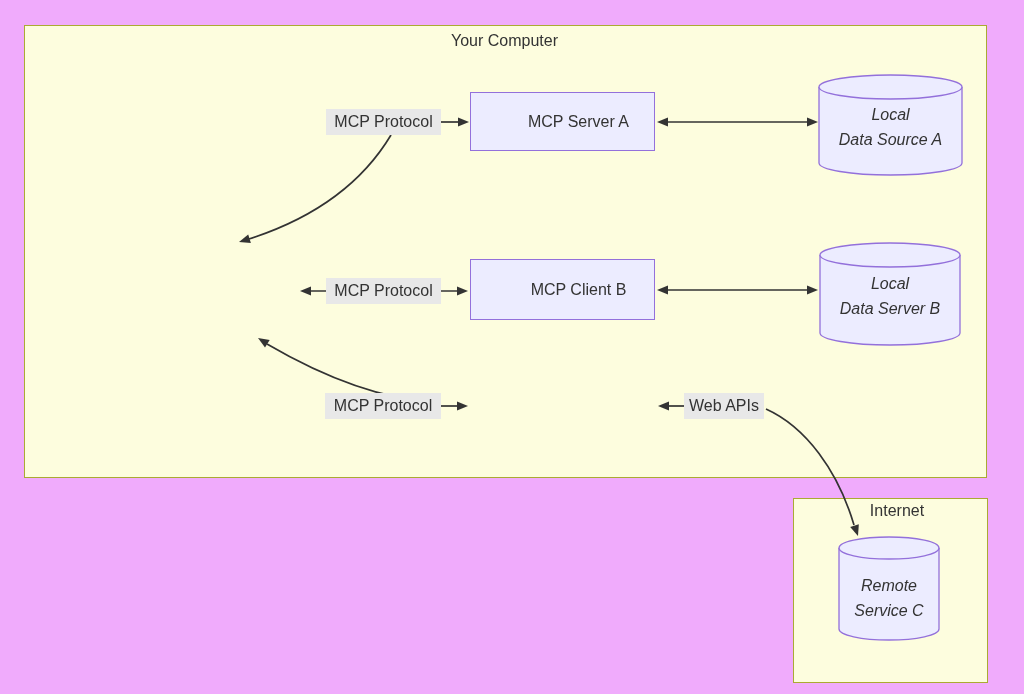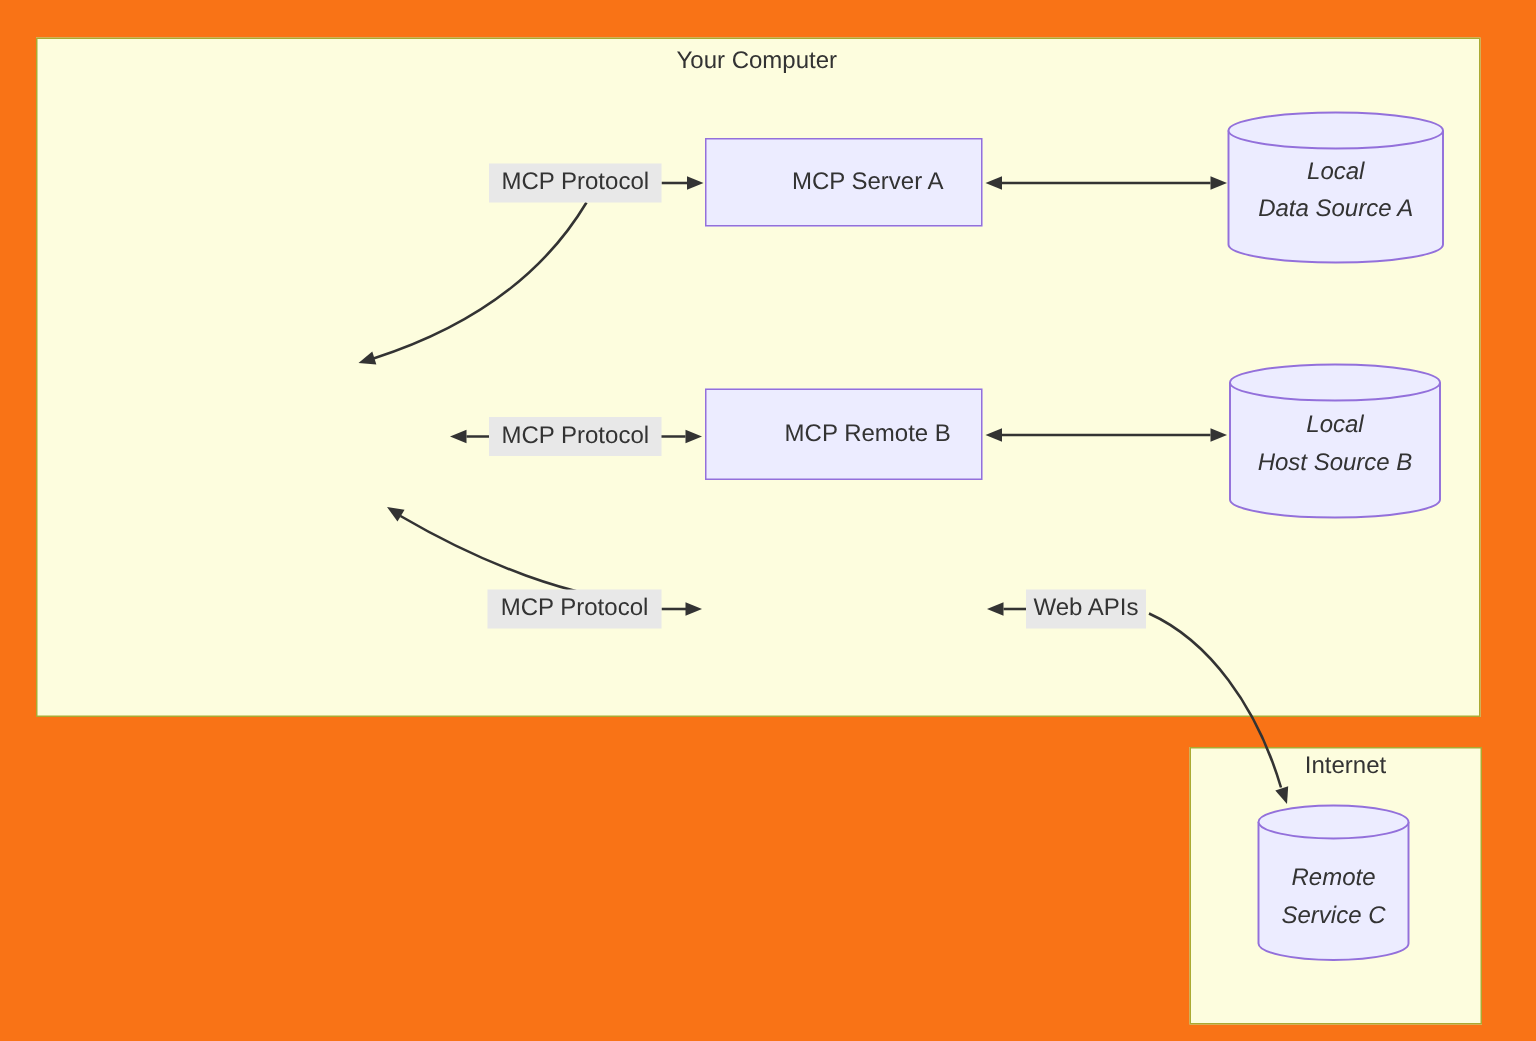--- a/index.html
+++ b/index.html
@@ -1,20 +1,20 @@
 <!DOCTYPE html>
 <html><head>
 <meta charset="utf-8">
 <style>
   html, body { margin: 0; padding: 0; background: #ffffff; }
   .canvas {
     position: relative;
     width: 1024px;
     height: 694px;
-    background: #f97316;
+    background: #f0abfc;
     font-family: "Liberation Sans", sans-serif;
     color: #333333;
     overflow: hidden;
   }
   .group {
     position: absolute;
     background: #fdfdde;
     border: 1px solid #aaaa33;
     z-index: 0;
   }
@@ -153,30 +153,30 @@
       <polygon class="head" points="658,406 669,401.5 669,410.5"></polygon>
       <path class="wire" d="M766,409 C806,427 838,471 854,525"></path>
       <polygon class="head" points="858,536 850.2,527 858.8,524.2"></polygon>
     </g>
   </svg>
 
   <div class="node" id="n-server-a">
     <span>MCP Server A</span>
   </div>
   <div class="node" id="n-server-b">
-    <span>MCP Remote B</span>
+    <span>MCP Client B</span>
   </div>
 
   <div class="cyl-text" id="t-local-a">
     <span>Local</span>
     <span>Data Source A</span>
   </div>
   <div class="cyl-text" id="t-local-b">
     <span>Local</span>
-    <span>Host Source B</span>
+    <span>Data Server B</span>
   </div>
   <div class="cyl-text" id="t-remote-c">
     <span>Remote</span>
     <span>Service C</span>
   </div>
 
   <div class="edge-label" id="l-proto-a">MCP Protocol</div>
   <div class="edge-label" id="l-proto-b">MCP Protocol</div>
   <div class="edge-label" id="l-proto-c">MCP Protocol</div>
   <div class="edge-label" id="l-web">Web APIs</div>

